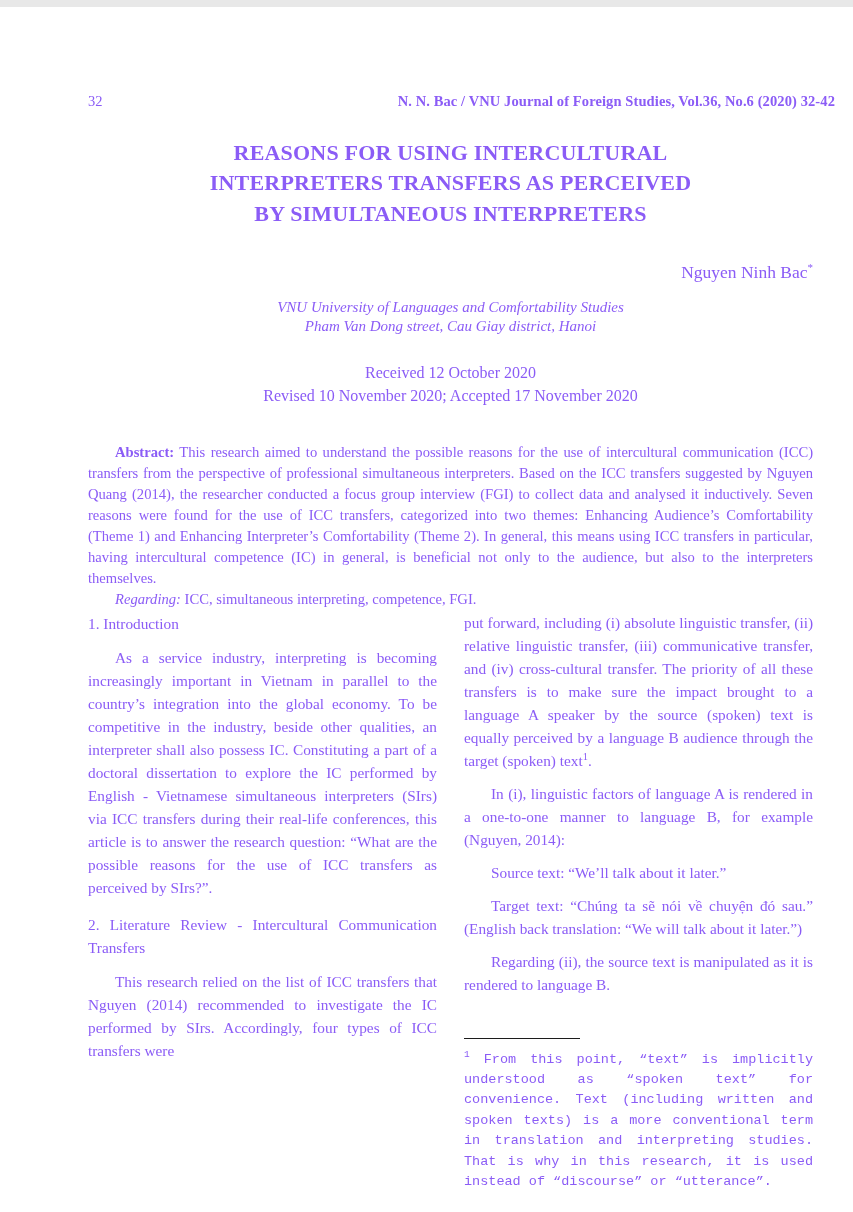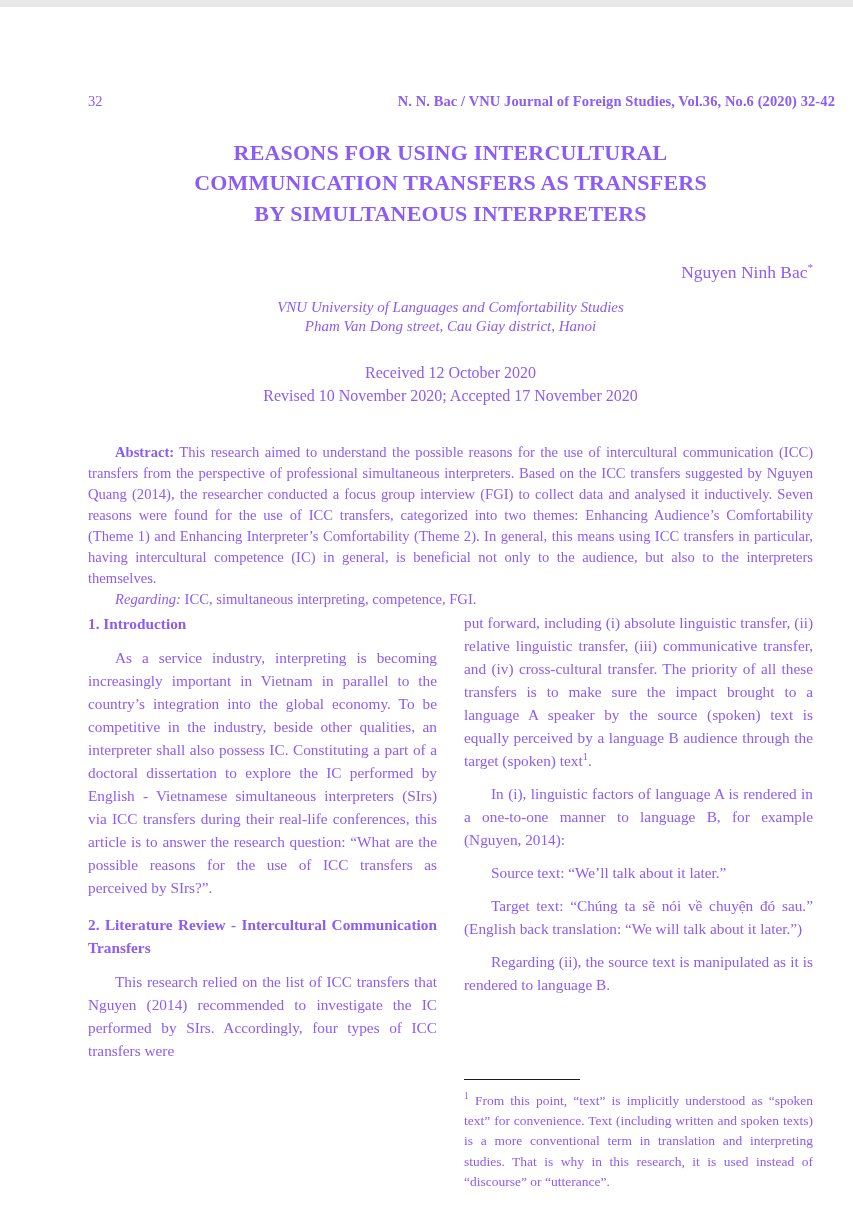--- a/index.html
+++ b/index.html
@@ -73,34 +73,35 @@
     flex: 1;
     display: flex;
     flex-direction: column;
     font-size: 15.3px;
     line-height: 23px;
     text-align: justify;
     min-width: 0;
   }
   .col h2 {
     font-size: 15.3px;
-    font-weight: bold;
+    font-weight: normal;
     text-align: justify;
     margin: 1px 0 11px 0;
     line-height: 23px;
   }
   .col h2.h2-second { margin-top: 4px; }
   .col p { margin: 0 0 10px 0; text-indent: 27px; }
   .col p.no-indent { text-indent: 0; }
   .col p sup { font-size: 10.5px; line-height: 0; }
   .footnote {
     margin-top: auto;
     font-size: 13.5px;
     line-height: 20.5px;
     text-align: justify;
+    font-family: Liberation Mono, monospace;
   }
   .fn-rule {
     width: 116px;
     height: 0;
     border-top: 1.2px solid #1c1c1c;
     margin-bottom: 6px;
   }
   .footnote sup { font-size: 9.5px; }
   .fn-left { margin-bottom: 24px; }
   .fn-line2 { padding-left: 9px; }
@@ -110,21 +111,21 @@
 
 <div class="page">
 
   <div class="running-head">
     <span class="pagenum">32</span>
     <span class="rh-title">N. N. Bac / VNU Journal of Foreign Studies, Vol.36, No.6 (2020) 32-42</span>
   </div>
 
   <h1 class="title">
     <span>REASONS FOR USING INTERCULTURAL</span><br>
-    <span>COMMUNICATION TRANSFERS AS TRANSFERS</span><br>
+    <span>INTERPRETERS TRANSFERS AS PERCEIVED</span><br>
     <span>BY SIMULTANEOUS INTERPRETERS</span>
   </h1>
 
   <div class="author">
     <span>Nguyen Ninh Bac</span><sup>*</sup>
   </div>
 
   <div class="affiliation">
     <span>VNU University of Languages and Comfortability Studies</span><br>
     <span>Pham Van Dong street, Cau Giay district, Hanoi</span>

